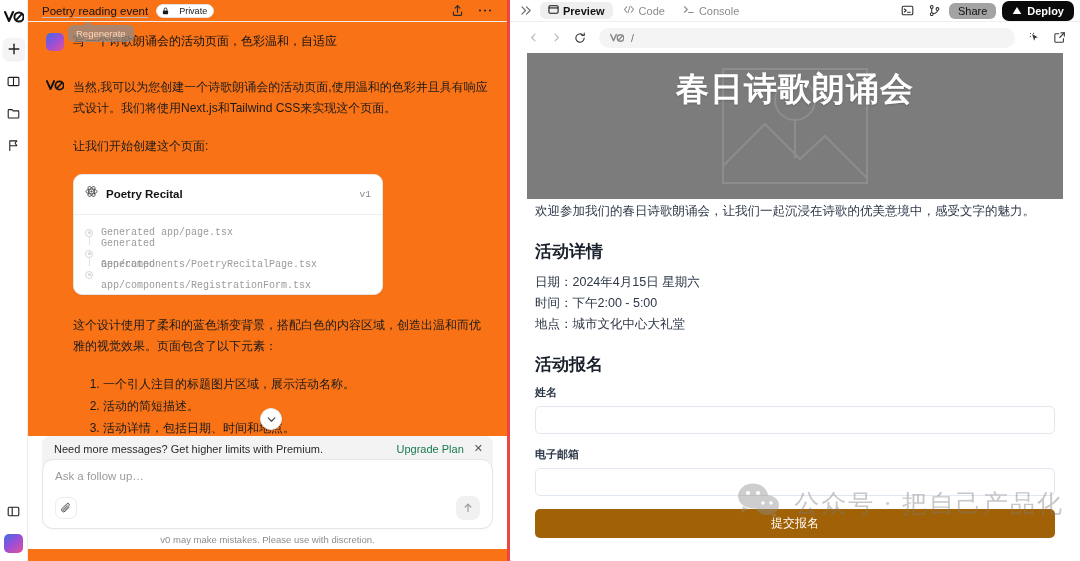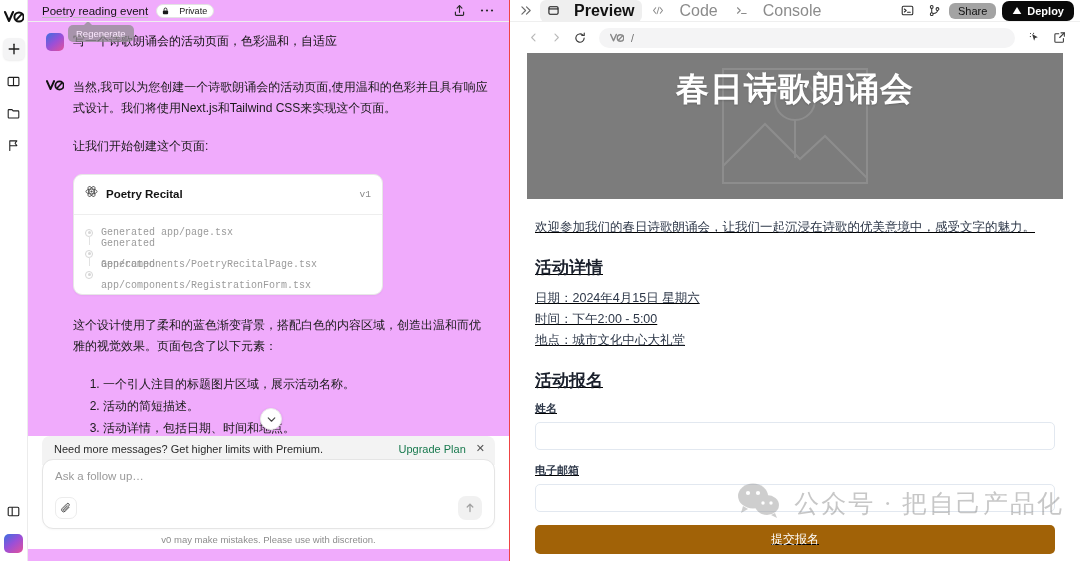--- a/index.html
+++ b/index.html
@@ -27,22 +27,22 @@
   .rail-spacer { flex: 1 1 auto; }
   .avatar-sq {
     width: 19px; height: 19px; border-radius: 5px; margin-top: 12px;
     background: linear-gradient(140deg,#3b6fe0 0%,#9a4fd8 48%,#e4519a 100%);
     cursor: pointer;
   }
 
   
   .chat {
     width: 482px; flex: 0 0 482px; position: relative;
-    display: flex; flex-direction: column; background: #f0abfc;
-    border-right: 1px solid #ef4444;
+    display: flex; flex-direction: column; background: #f97316;
+    border-right: 3px solid #ef4444;
   }
   .chat-head {
     height: 22px; display: flex; align-items: center; gap: 8px;
     padding: 0 12px 0 14px; border-bottom: 1px solid #efefef;
   }
   .chat-title {
     font-size: 11.5px; color: #141414; text-decoration: underline;
     text-underline-offset: 2px; text-decoration-color:#bdbdbd; cursor: pointer; white-space:nowrap;
   }
   .badge-private {
@@ -139,21 +139,21 @@
   .disclaimer { text-align: center; font-size: 9.5px; color: #8d8d8d; margin-top: 5px; }
 
   
   .right { flex: 1 1 auto; display: flex; flex-direction: column; background:#fff; min-width:0; }
   .tabbar {
     height: 22px; display: flex; align-items: center; gap: 2px;
     padding: 0 6px 0 8px; border-bottom: 1px solid #efefef;
   }
   .chev-double { color:#6b6b6b; display:flex; align-items:center; padding:0 5px 0 2px; cursor:pointer; }
   .tab {
-    display: flex; gap: 15px; font-size: 16px;
+    display: flex; align-items: center; gap: 4px; font-size: 11px;
     padding: 2px 8px; border-radius: 6px; color: #8b8b8b; cursor: pointer; white-space:nowrap;
   }
   .tab.active { background: #efefef; color: #121212; font-weight: bold; }
   .tabbar-spacer { flex: 1 1 auto; }
   .tb-ico { padding: 0 6px; color:#2b2b2b; display:flex; align-items:center; cursor:pointer; }
   .share-btn {
     font-size: 11px; color: #121212; padding: 2px 9px; border-radius: 6px;
     background:#a3a3a3; cursor: pointer;
   }
   .deploy-btn {
@@ -178,21 +178,21 @@
   }
   .hero-title {
     color: #ffffff; font-size: 33px; font-weight: bold; margin-top: 14px;
     font-family: "Liberation Serif", "DejaVu Serif", serif; letter-spacing: 1px;
     text-shadow: 0 1px 2px rgba(0,0,0,.18); z-index:2;
   }
   .broken-img {
     position: absolute; left: 50%; top: 50%; transform: translate(-50%,-50%);
     opacity: .13; z-index:1;
   }
-  .pv-body { padding: 18px 8px 0 8px; text-decoration: underline; }
+  .pv-body { padding: 2px 8px 0 8px; }
   .pv-intro { font-size: 12.5px; color: #2d3748; line-height: 21px; }
   .pv-h2 {
     font-size: 17px; font-weight: bold; color: #1a202c; margin: 18px 0 9px 0;
     font-family: "Liberation Sans", sans-serif;
   }
   .pv-line { font-size: 12.5px; color: #2d3748; line-height: 21px; }
   .pv-label { font-size: 11px; font-weight: bold; color: #2d3748; margin-bottom: 6px; }
   .pv-input {
     height: 28px; border: 1px solid #e2e8f0; border-radius: 5px; background:#fff;
     margin-bottom: 13px; cursor: text;

